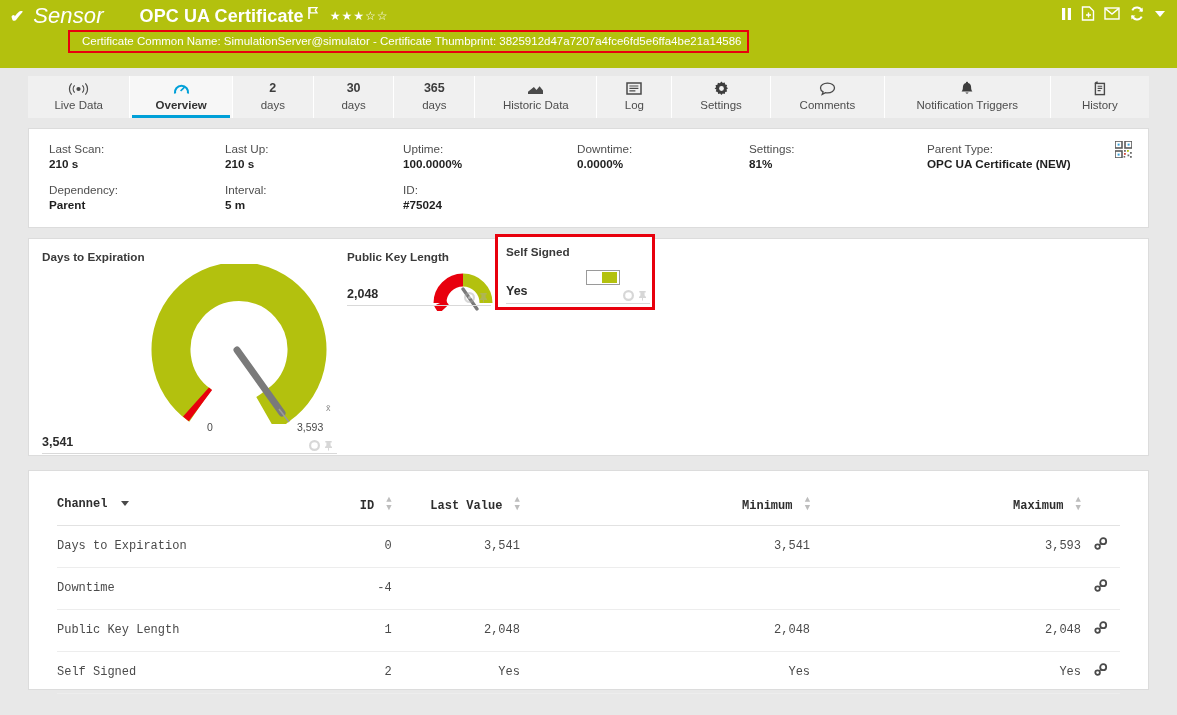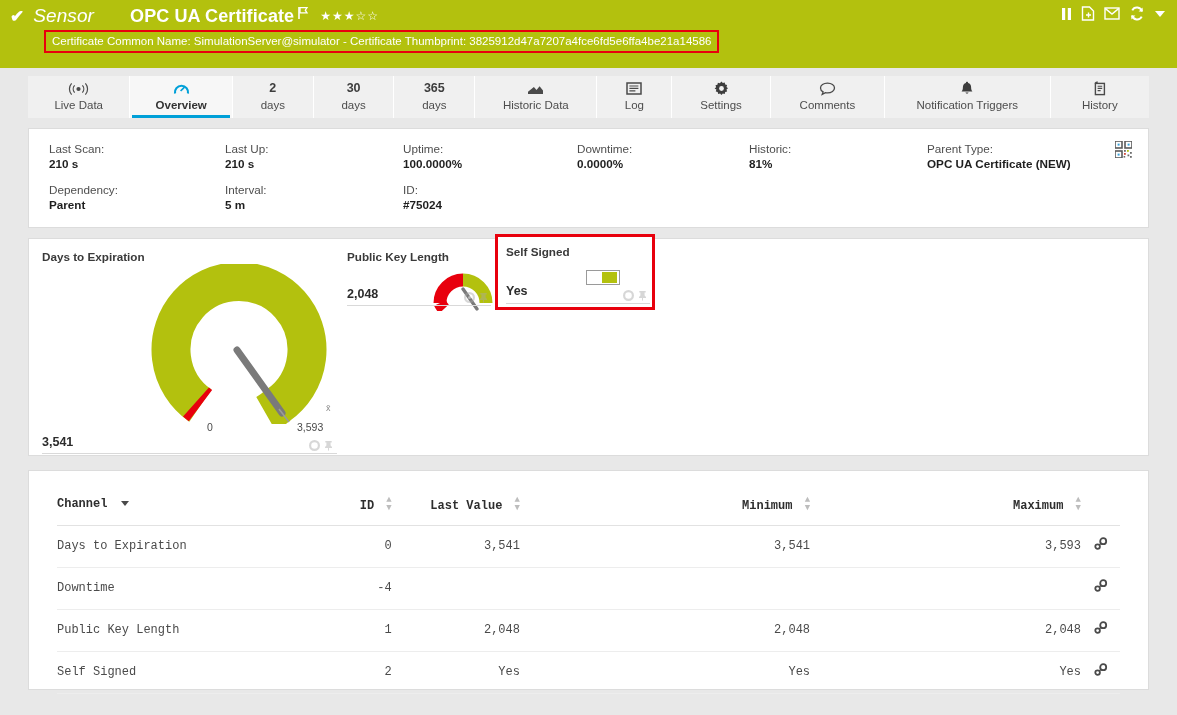--- a/index.html
+++ b/index.html
@@ -21,21 +21,21 @@
   }
   .header-row1 {
     display: flex;
     align-items: center;
     height: 30px;
     padding: 2px 0 0 10px;
   }
   .check-icon { font-size: 17px; font-weight: bold; margin-right: 9px; line-height: 1; }
   .hdr-sensor-word {
     font-style: italic;
-    font-size: 19px;
+    font-size: 22px;
     font-weight: normal;
     margin-right: 7px;
     letter-spacing: .1px;
   }
   .hdr-title {
     font-size: 18px;
     font-weight: bold;
     letter-spacing: .1px;
     margin-left: 29px;
   }
@@ -53,23 +53,24 @@
     border-right: 5px solid transparent;
     border-top: 6px solid #ffffff;
     margin-left: 1px;
   }
   .header-row2 { padding: 0 0 0 44px; }
   .cert-banner {
     display: inline-block;
     font-size: 11.5px;
     color: #ffffff;
     border: 2px solid #e8000d;
-    padding: 2px 6px 3px 6px;
+    padding: 2px 6px 3px 12px;
     line-height: 1.25;
     white-space: nowrap;
+    margin-left: 24px;
   }
 
   
   .tabbar {
     display: flex;
     margin: 8px 28px 0 28px;
     border-bottom: 1px solid #d6d6d6;
     background: transparent;
     height: 42px;
   }
@@ -342,21 +343,21 @@
     </div>
     <div>
       <div class="info-lbl">Uptime:</div>
       <div class="info-val">100.0000%</div>
     </div>
     <div>
       <div class="info-lbl">Downtime:</div>
       <div class="info-val">0.0000%</div>
     </div>
     <div>
-      <div class="info-lbl">Historic:</div>
+      <div class="info-lbl">Settings:</div>
       <div class="info-val">81%</div>
     </div>
 
     <div>
       <div class="info-lbl">Parent Type:</div>
       <div class="info-val">OPC UA Certificate (NEW)</div>
     </div>
     <div>
       <div class="info-lbl">Dependency:</div>
       <div class="info-val">Parent</div>

